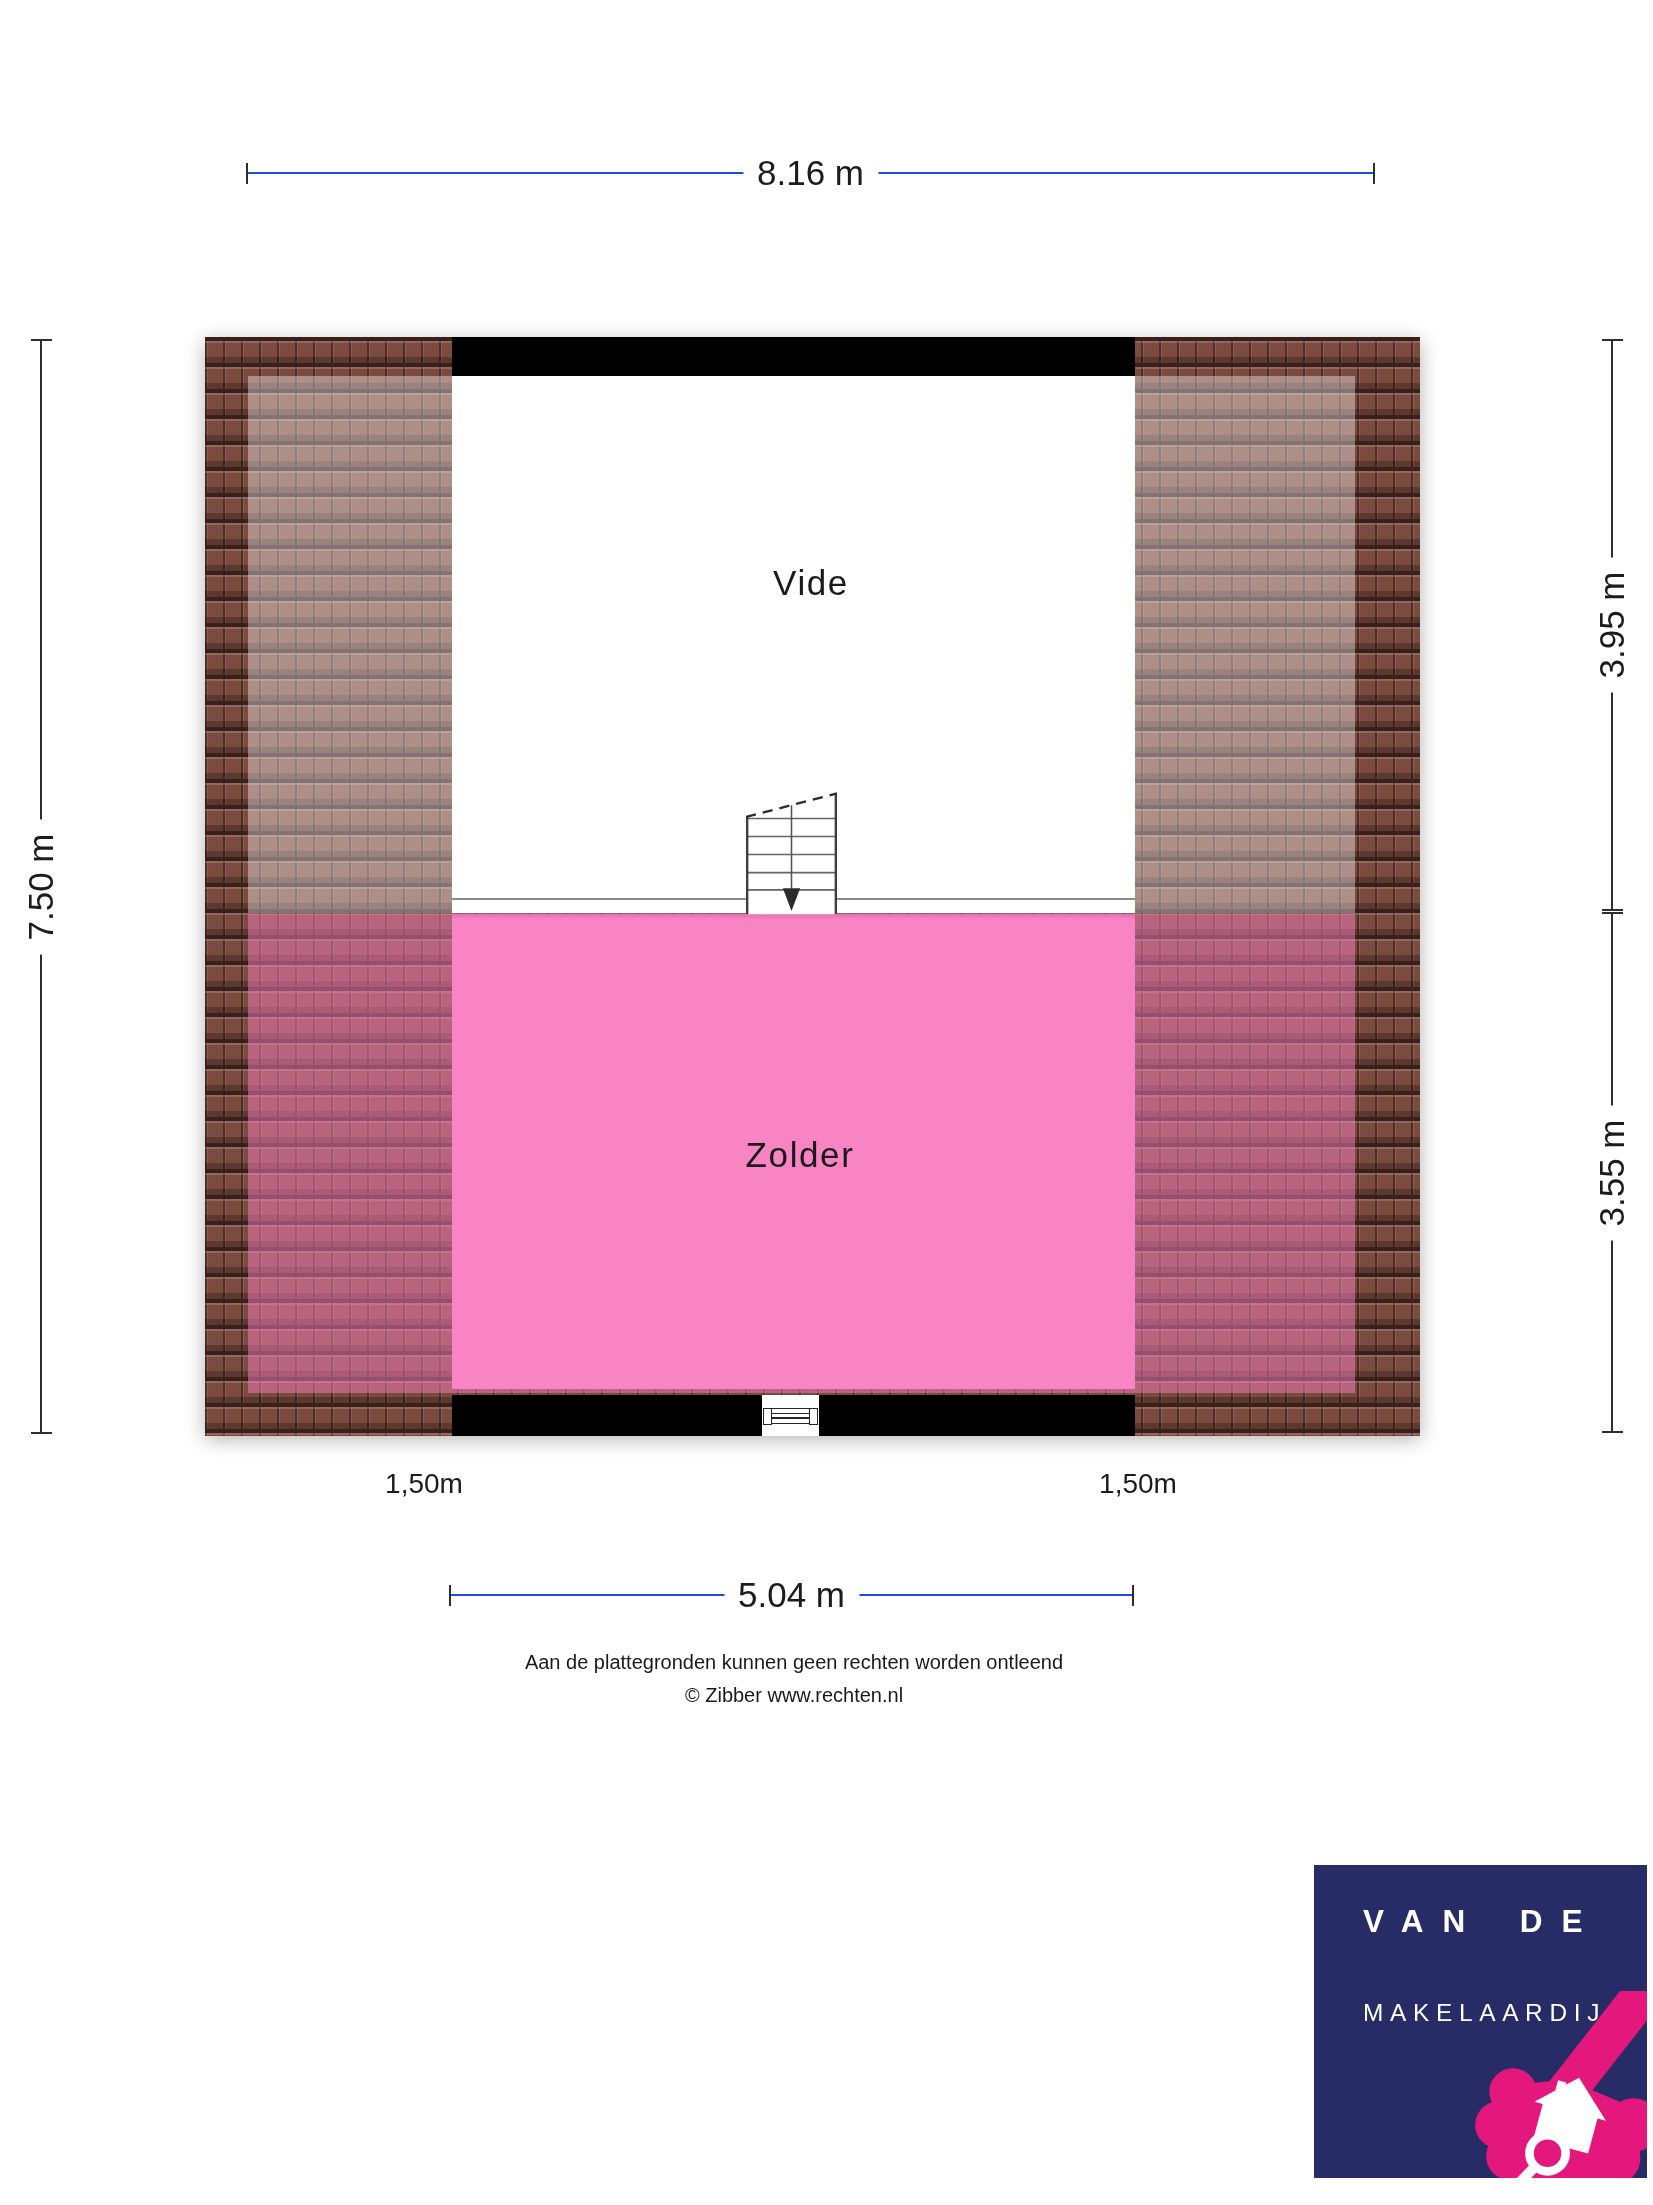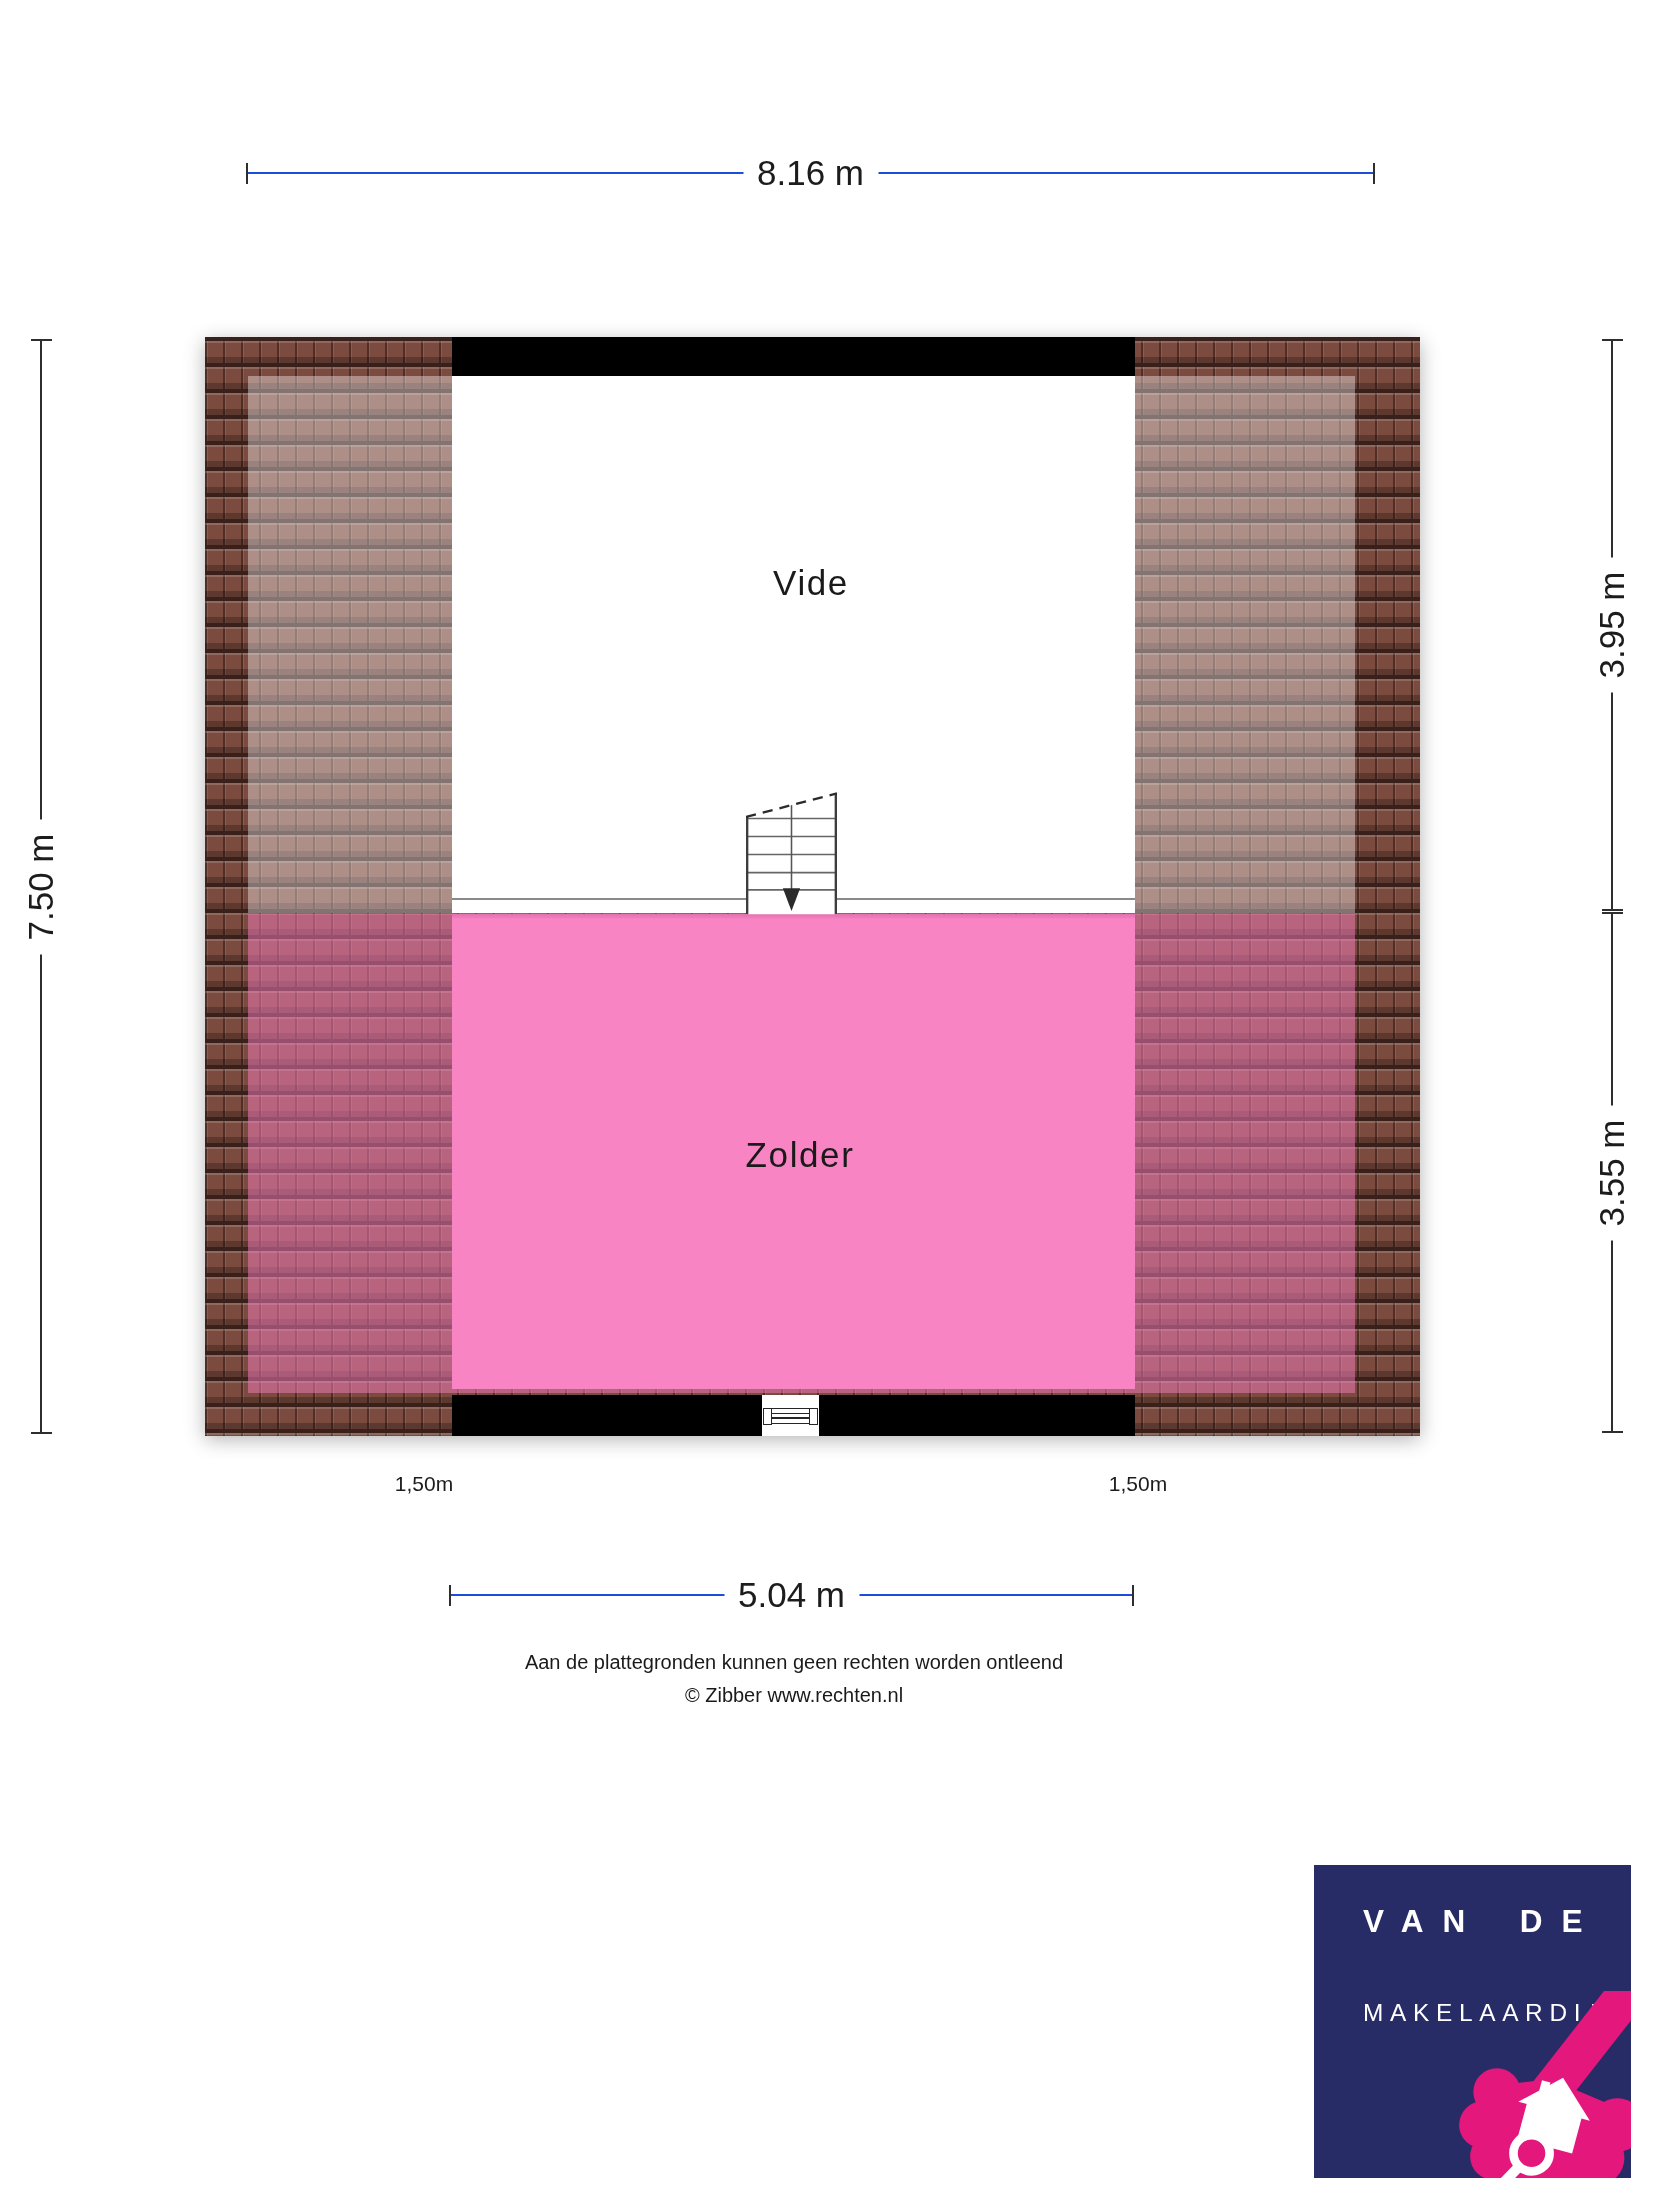--- a/index.html
+++ b/index.html
@@ -54,27 +54,27 @@
   .roof-window .wend{position:absolute;top:-1.6px;bottom:-1.6px;width:7px;background:#ffffff;border:1.6px solid #262626;}
   .roof-window .we-l{left:-1.6px;} .roof-window .we-r{right:-1.6px;}
   .stairs{position:absolute;left:541px;top:453px;width:91px;height:126px;}
   .room-label{
     position:absolute;transform:translate(-50%,-50%);
     font-size:35px;letter-spacing:1.6px;color:#1a1a1a;white-space:nowrap;
   }
   .lbl-vide{left:606px;top:246px;text-align:right;}
   .lbl-zolder{left:595px;top:818px;}
   
-  .headroom{position:absolute;transform:translate(-50%,-50%);font-size:21px;color:#1c1c1c;white-space:nowrap;}
+  .headroom{position:absolute;transform:translate(-50%,-50%);font-size:28px;color:#1c1c1c;white-space:nowrap;}
   
   .disclaimer{position:absolute;left:0;top:1646px;width:1588px;text-align:center;font-size:20px;line-height:33px;color:#1a1a1a;}
   
   .logo{
     position:absolute;left:1314px;top:1865px;width:317px;height:313px;
-    background:#282c66;overflow:hidden;
+    background:#282c66;overflow:hidden;padding-left:16px;
   }
   .logo .t1{position:absolute;left:49px;top:38px;color:#fff;font-size:31.5px;font-weight:600;letter-spacing:19px;word-spacing:7.9px;white-space:nowrap;}
   .logo .t2{position:absolute;left:46px;top:66px;color:#fff;font-size:62px;font-weight:700;letter-spacing:2.4px;white-space:nowrap;}
   .logo .t3{position:absolute;left:49px;top:134px;color:#fff;font-size:24.4px;font-weight:400;letter-spacing:6.7px;white-space:nowrap;}
   .logo svg{position:absolute;right:-6.3px;bottom:-9.5px;}
 </style>
 </head>
 <body>
 
 <div class="canvas">

